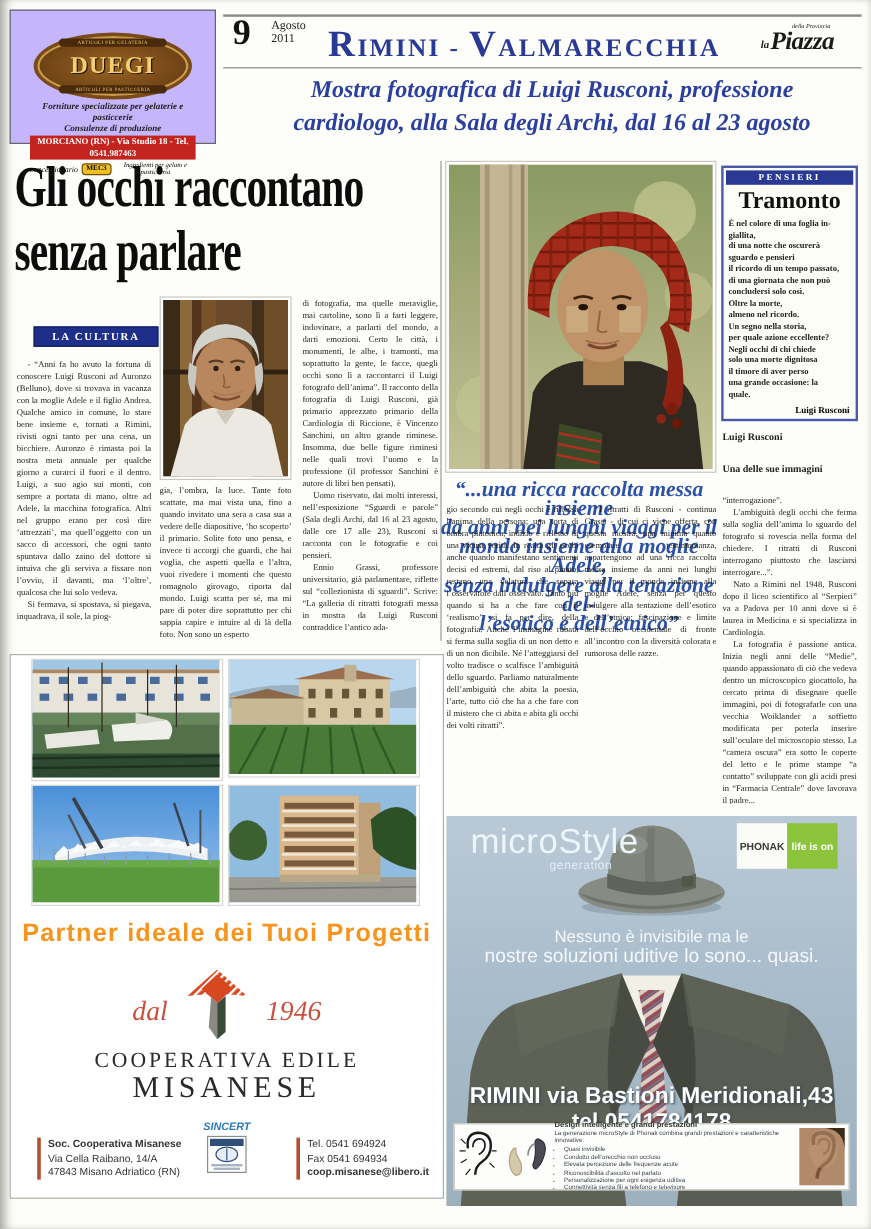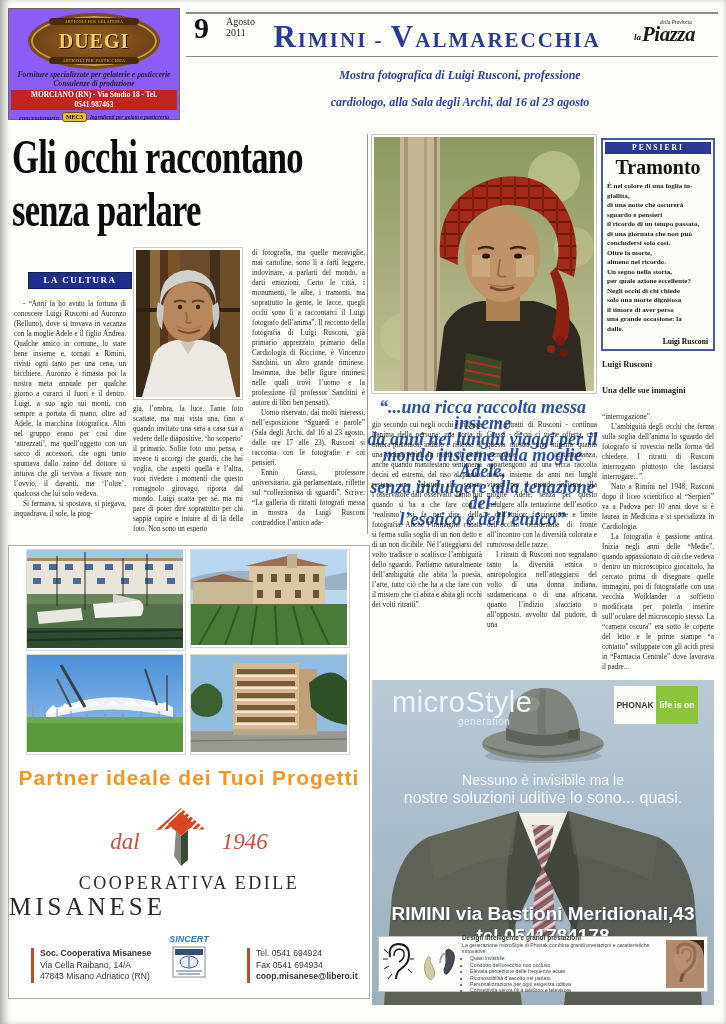--- a/index.html
+++ b/index.html
@@ -2,22 +2,22 @@
 <html><head>
 <meta charset="utf-8">
 <style>
   html,body{margin:0;padding:0;background:#d8d8d2;}
   .page{position:relative;width:726px;height:1024px;margin:0 auto;background:#fdfdfa;
         font-family:"Liberation Serif",serif;overflow:hidden;
         box-shadow:inset 8px 0 10px -5px #9a9a92, inset -3px 0 6px -3px #c8c8c0;}
   .abs{position:absolute;}
 
   
-  .duegi{left:8px;top:8px;width:172px;height:112px;border:1px solid #666;background:#8b5cf6;
-         text-align:center;padding:2px;box-sizing:border-box;}
+  .duegi{left:8px;top:8px;width:172px;height:112px;border:1px solid #666;background:#c4b5fd;
+         text-align:center;padding:16px;box-sizing:border-box;}
   .duegi-oval{position:relative;width:126px;height:50px;margin:2px auto 1px;
               background:radial-gradient(#9a6322,#5a3410);border-radius:50%;
               border:3px solid #7a4a18;box-shadow:0 0 0 2px #c89b4a inset;}
   .duegi-banner{position:absolute;left:18px;right:18px;height:7px;background:#4a2a0c;color:#e8c060;
                 font-size:4px;line-height:7px;letter-spacing:.4px;border-radius:4px;}
   .duegi-brand{position:absolute;left:0;right:0;top:14px;color:#f0d070;font-size:20px;
                font-weight:bold;letter-spacing:1px;text-shadow:1px 1px 0 #2a1404;}
   .duegi-line{font-style:italic;font-weight:bold;font-size:7.6px;line-height:9px;color:#222;}
   .duegi-red{background:#c42420;color:#fff;font-weight:bold;font-size:7.4px;line-height:10px;margin-top:2px;}
   .duegi-foot{display:flex;align-items:center;justify-content:center;gap:3px;margin-top:2px;}
@@ -31,21 +31,21 @@
   .date-my{left:226px;top:16px;font-size:10px;line-height:11px;color:#222;}
   .m-title{left:232px;top:20px;width:410px;text-align:center;color:#283a96;font-weight:bold;
            letter-spacing:2px;font-size:21px;line-height:34px;white-space:nowrap;}
   .m-title .big{font-size:31px;}
   .piazza{left:634px;top:20px;width:86px;height:32px;color:#1a1a1a;}
   .piazza .lead{position:absolute;left:0;top:12px;font-style:italic;font-size:9px;font-weight:bold;}
   .piazza .name{position:absolute;left:8px;top:2px;font-size:21px;font-weight:bold;font-style:italic;
                 letter-spacing:-.5px;}
   .piazza .tag{position:absolute;left:26px;top:-1px;font-size:5.2px;font-style:italic;}
   .subhead{left:200px;top:62px;width:520px;text-align:center;color:#2b3f9e;font-weight:bold;
-           font-style:italic;font-size:12px;line-height:27px;}
+           font-style:italic;font-size:20px;line-height:27px;}
 
   
   .headline{left:12px;top:130px;width:360px;font-size:48px;line-height:53px;color:#0c0c0c;
             font-weight:bold;letter-spacing:-1px;}
   .headline div{transform:scaleX(.72);transform-origin:0 0;white-space:nowrap;}
   .kicker{left:28px;top:272px;width:102px;height:15px;background:#1e2f8a;border:1px solid #101f60;
           color:#fff;font-size:9px;font-weight:bold;letter-spacing:1.5px;text-align:center;line-height:15px;}
   .vrule{left:367px;top:134px;width:1px;height:400px;background:#9a9a96;}
 
   .col{position:absolute;font-size:7.2px;line-height:10px;text-align:justify;color:#1d1d1d;overflow:hidden;}
@@ -78,21 +78,21 @@
   
   .coop{left:8px;top:545px;width:360px;height:452px;border:1px solid #b0b0a8;background:#fff;}
   .ph{position:absolute;border:1px solid #d8d8d0;}
   .coop-tag{position:absolute;left:0;top:220px;width:100%;text-align:center;color:#f7941d;
             font-family:"Liberation Sans",sans-serif;font-weight:bold;font-size:21px;letter-spacing:1px;}
   .dal-row{position:absolute;left:0;top:262px;width:100%;display:flex;justify-content:center;
            align-items:center;gap:14px;}
   .dal-row .red{font-style:italic;font-size:23px;color:#c94f3f;}
   .coop-n1{position:absolute;left:0;top:327px;width:100%;text-align:center;font-size:18px;
            letter-spacing:2.5px;color:#2a2a2a;}
-  .coop-n2{position:absolute;left:0;top:347px;width:100%;text-align:left;font-size:25px;
+  .coop-n2{position:absolute;left:0;top:347px;width:100%;text-align:center;font-size:25px;
            letter-spacing:4px;color:#2a2a2a;}
   .sincert{position:absolute;left:150px;top:388px;width:60px;text-align:center;color:#2a7ab8;
            font-family:"Liberation Sans",sans-serif;font-weight:bold;font-style:italic;font-size:9px;}
   .badge{position:absolute;left:163px;top:400px;}
   .c-block{position:absolute;top:402px;border-left:3px solid #b05030;padding-left:6px;
            font-family:"Liberation Sans",sans-serif;font-size:8.6px;line-height:11.5px;color:#333;}
   .c-block .b{font-weight:bold;}
   .c-left{left:22px;} .c-right{left:238px;}
 
   
@@ -262,21 +262,21 @@
         <div>di una giornata che non può</div>
         <div>concludersi solo così.</div>
         <div>Oltre la morte,</div>
         <div>almeno nel ricordo.</div>
         <div>Un segno nella storia,</div>
         <div>per quale azione eccellente?</div>
         <div>Negli occhi di chi chiede</div>
         <div>solo una morte dignitosa</div>
         <div>il timore di aver perso</div>
         <div>una grande occasione: la</div>
-        <div>dalle.</div>
+        <div>quale.</div>
       </div>
     <div class="sig">Luigi Rusconi</div>
   </div>
   <div class="abs cap1">Luigi Rusconi</div>
   <div class="abs cap2">Una delle sue immagini</div>
 
   <div class="col" id="col1">
       <p>- “Anni fa ho avuto la fortuna di conoscere Luigi Rusconi ad Auronzo (Belluno), dove si trovava in vacanza con la moglie Adele e il figlio Andrea. Qualche amico in comune, lo stare bene insieme e, tornati a Rimini, rivisti ogni tanto per una cena, un bicchiere. Auronzo è rimasta poi la nostra meta annuale per qualche giorno a curarci il fuori e il dentro. Luigi, a suo agio sui monti, con sempre a portata di mano, oltre ad Adele, la macchina fotografica. Altri nel gruppo erano per così dire ‘attrezzati’, ma quell’oggetto con un sacco di accessori, che ogni tanto spuntava dallo zaino del dottore si intuiva che gli serviva a fissare non l’ovvio, il davanti, ma ‘l’oltre’, qualcosa che lui solo vedeva.</p>
       <p>Si fermava, si spostava, si piegava, inquadrava, il sole, la piog-</p>
     </div>
@@ -286,21 +286,20 @@
   <div class="col cont" id="col3">
       <p>di fotografia, ma quelle meraviglie, mai cartoline, sono lì a farti leggere, indovinare, a parlarti del mondo, a darti emozioni. Certo le città, i monumenti, le albe, i tramonti, ma soprattutto la gente, le facce, quegli occhi sono lì a raccontarci il Luigi fotografo dell’anima”. Il racconto della fotografia di Luigi Rusconi, già primario apprezzato primario della Cardiologia di Riccione, è Vincenzo Sanchini, un altro grande riminese. Insomma, due belle figure riminesi nelle quali trovi l’uomo e la professione (il professor Sanchini è autore di libri ben pensati).</p>
       <p>Uomo riservato, dai molti interessi, nell’esposizione “Sguardi e parole” (Sala degli Archi, dal 16 al 23 agosto, dalle ore 17 alle 23), Rusconi si racconta con le fotografie e coi pensieri.</p>
       <p>Ennio Grassi, professore universitario, già parlamentare, riflette sul “collezionista di sguardi”. Scrive: “La galleria di ritratti fotografi messa in mostra da Luigi Rusconi contraddice l’antico ada-</p>
     </div>
   <div class="col cont" id="col4">
       <p>gio secondo cui negli occhi è riflessa l’anima della persona; una sorta di ombra platonica, indizio e riflesso di una vicina verità. In realtà gli occhi anche quando manifestano sentimenti decisi ed estremi, dal riso al pianto, restano una velatura che separa l’osservatore dall’osservato. Tanto più quando si ha a che fare con il ‘realismo’, si fa per dire, della fotografia. Anche l’immagine rubata si ferma sulla soglia di un non detto e di un non dicibile. Né l’atteggiarsi del volto tradisce o scalfisce l’ambiguità dello sguardo. Parliamo naturalmente dell’ambiguità che abita la poesia, l’arte, tutto ciò che ha a che fare con il mistero che ci abita e abita gli occhi dei volti ritratti”.</p>
     </div>
   <div class="col" id="col5">
       <p>“I ritratti di Rusconi - continua Grassi - di cui ci viene offerta, con questa mostra, una minima quanto esemplare testimonianza, appartengono ad una ricca raccolta messa insieme da anni nei lunghi viaggi per il mondo insieme alla moglie Adele, senza per questo indulgere alla tentazione dell’esotico e dell’etnico: fascinazione e limite dell’occhio occidentale di fronte all’incontro con la diversità colorata e rumorosa delle razze.</p>
-      <p>I ritratti di Rusconi non segnalano tanto la diversità etnica o antropologica nell’atteggiarsi del volto di una donna indiana, sudamericana o di una africana, quanto l’indizio sfacciato o all’opposto, avvolto dal pudore, di una</p>
     </div>
   <div class="col cont" id="col6">
       <p>“interrogazione”.</p>
       <p>L’ambiguità degli occhi che ferma sulla soglia dell’anima lo sguardo del fotografo si rovescia nella forma del chiedere. I ritratti di Rusconi interrogano piuttosto che lasciarsi interrogare...”.</p>
       <p>Nato a Rimini nel 1948, Rusconi dopo il liceo scientifico al “Serpieri” va a Padova per 10 anni dove si è laurea in Medicina e si specializza in Cardiologia.</p>
       <p>La fotografia è passione antica. Inizia negli anni delle “Medie”, quando appassionato di ciò che vedeva dentro un microscopico giocattolo, ha cercato prima di disegnare quelle immagini, poi di fotografarle con una vecchia Woiklander a soffietto modificata per poterla inserire sull’oculare del microscopio stesso. La “camera oscura” era sotto le coperte del letto e le prime stampe “a contatto” sviluppate con gli acidi presi in “Farmacia Centrale” dove lavorava il padre...</p>
     </div>
 
   <div class="abs coop">
     <div class="ph" style="left:17px;top:3px;width:158px;height:100px">

